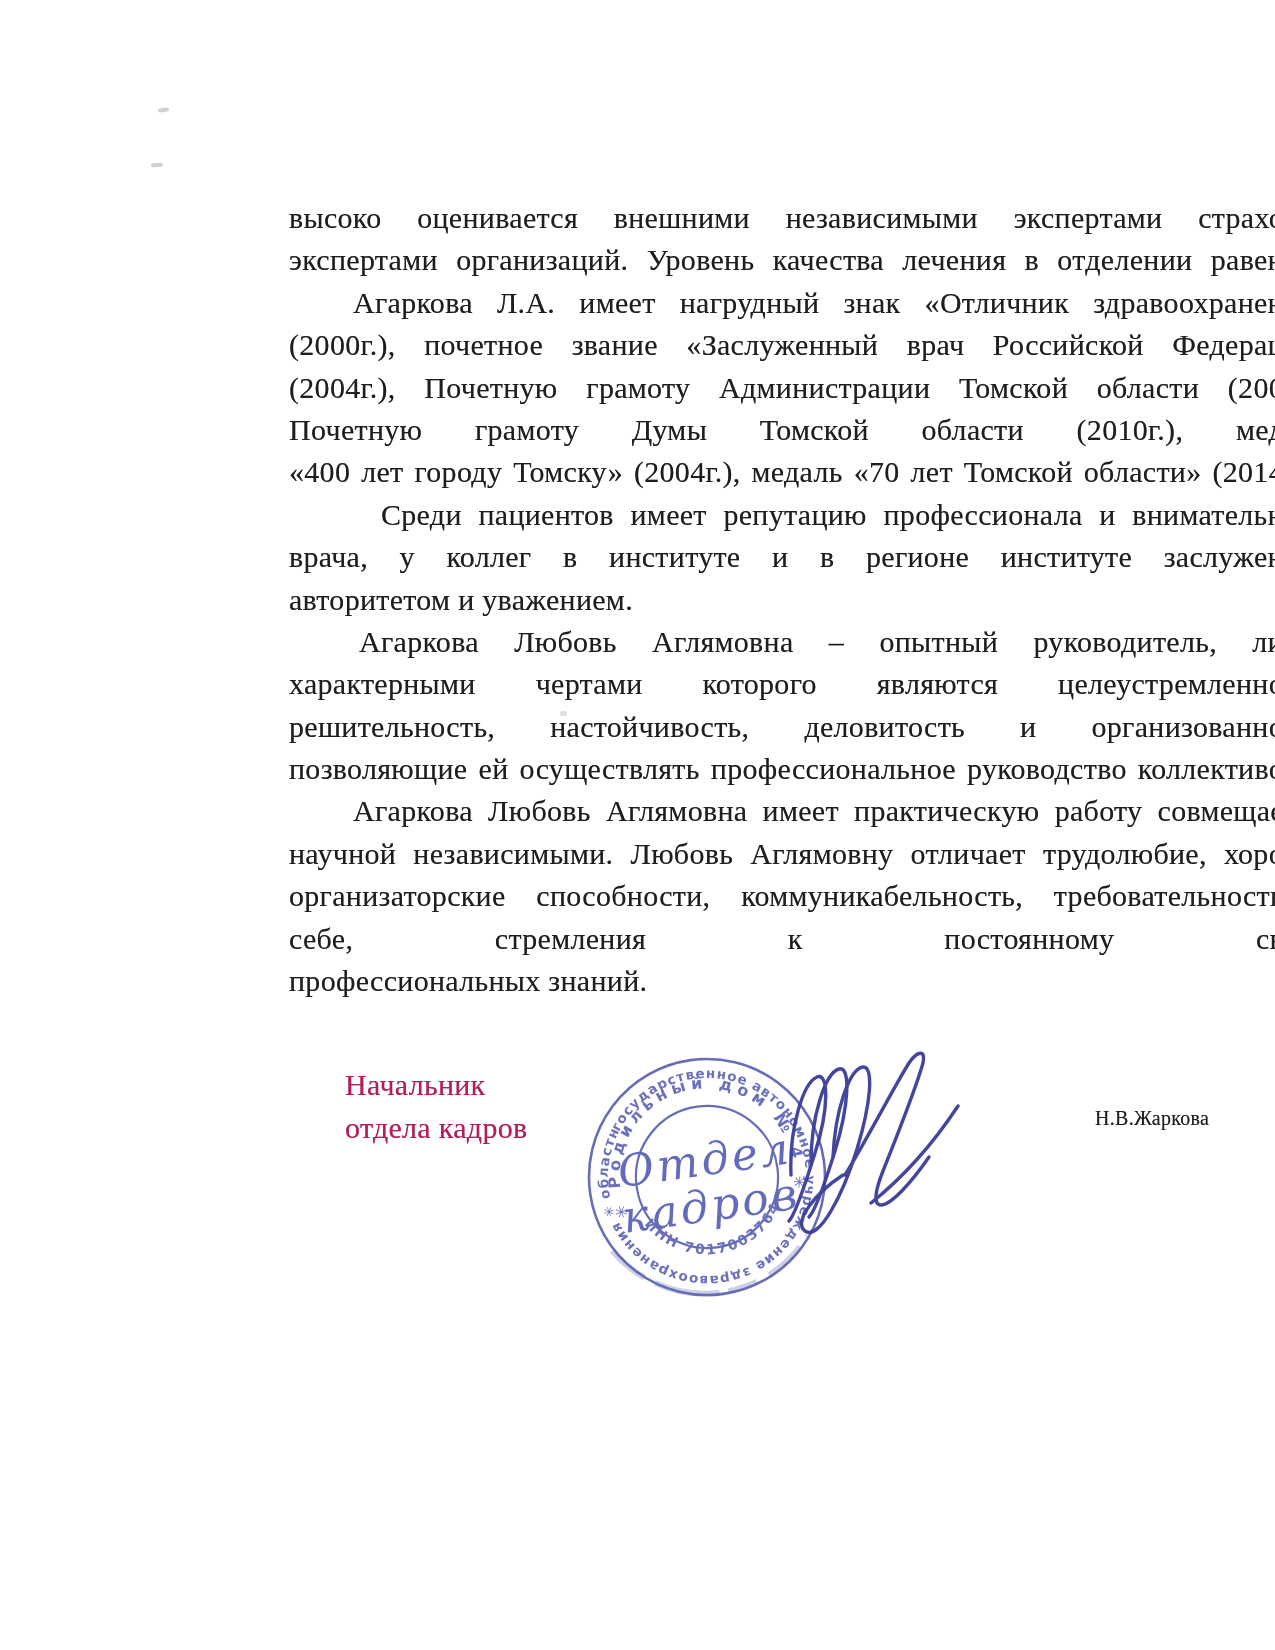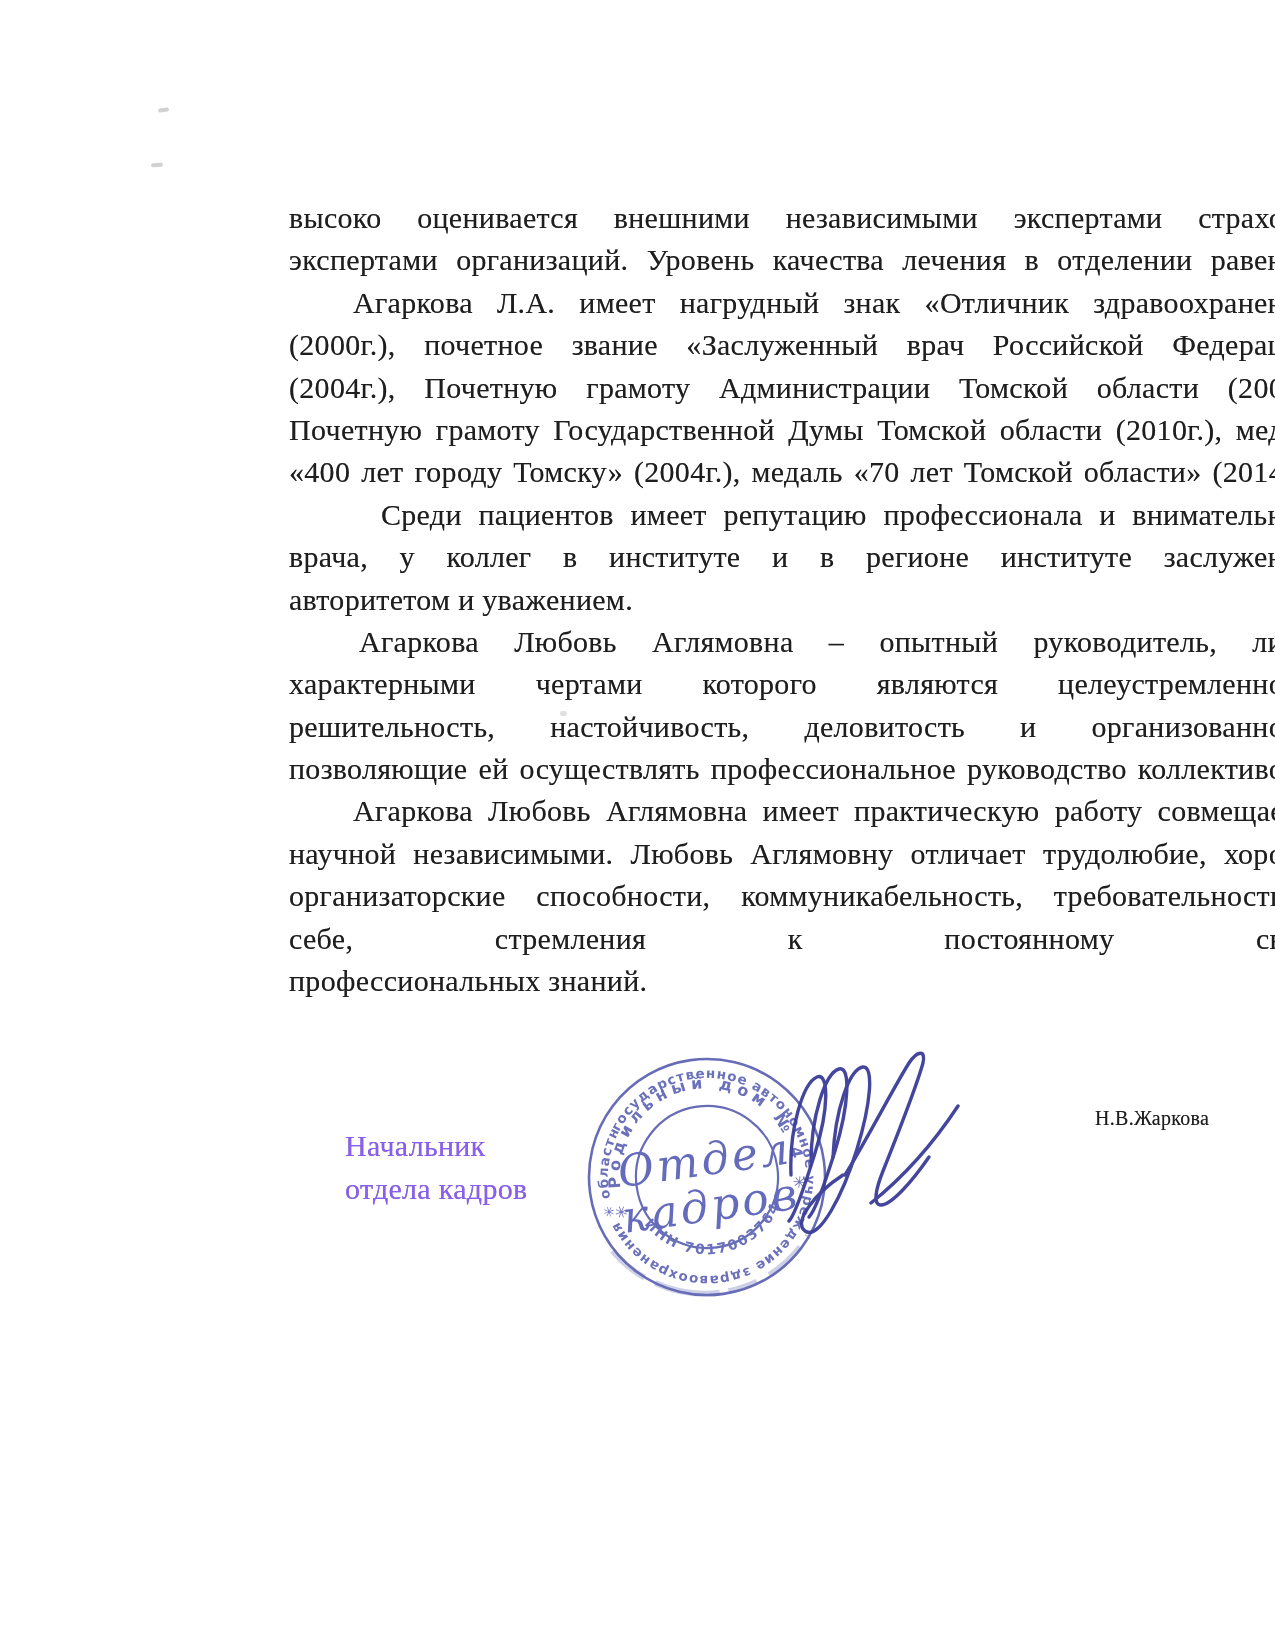--- a/index.html
+++ b/index.html
@@ -25,23 +25,23 @@
   #text-block .line { height: 42.4px; white-space: pre; }
   #text-block .line.just {
     display: flex;
     justify-content: space-between;
   }
   #text-block .line.just span { display: inline-block; }
 
   
   .role {
     position: absolute;
-    left: 345px; top: 1124px;
+    left: 345px; top: 1063px;
     font-size: 30px; line-height: 43px;
-    color: #8b5cf6;
+    color: #be185d;
     letter-spacing: 0.3px;
     text-shadow: 0 0 0.6px rgba(20,20,20,0.5);
   }
   .signer {
     position: absolute;
     left: 1095px; top: 1107px;
     font-size: 20px;
     color: #1e1e1e;
     letter-spacing: 0.3px;
     white-space: nowrap;
@@ -114,21 +114,21 @@
   <span class="speck s1"></span>
   <span class="speck s2"></span>
   <span class="speck s3"></span>
 
   <div id="text-block">
       <div class="line just" style="width: 995px;"><span>высоко</span><span>оценивается</span><span>внешними</span><span>независимыми</span><span>экспертами</span><span>страхо</span></div>
       <div class="line just" style="width: 995px;"><span>экспертами</span><span>организаций.</span><span>Уровень</span><span>качества</span><span>лечения</span><span>в</span><span>отделении</span><span>равен</span></div>
       <div class="line just" style="margin-left: 64px; width: 931px;"><span>Агаркова</span><span>Л.А.</span><span>имеет</span><span>нагрудный</span><span>знак</span><span>«Отличник</span><span>здравоохранен</span></div>
       <div class="line just" style="width: 995px;"><span>(2000г.),</span><span>почетное</span><span>звание</span><span>«Заслуженный</span><span>врач</span><span>Российской</span><span>Федерац</span></div>
       <div class="line just" style="width: 995px;"><span>(2004г.),</span><span>Почетную</span><span>грамоту</span><span>Администрации</span><span>Томской</span><span>области</span><span>(200</span></div>
-      <div class="line just" style="width: 995px;"><span>Почетную</span><span>грамоту</span><span>Государственной</span><span>Думы</span><span>Томской</span><span>области</span><span>(2010г.),</span><span>мед</span></div>
+      <div class="line just" style="width: 995px;"><span>Почетную</span><span>грамоту</span><span>Думы</span><span>Томской</span><span>области</span><span>(2010г.),</span><span>мед</span></div>
       <div class="line just" style="width: 995px;"><span>«400</span><span>лет</span><span>городу</span><span>Томску»</span><span>(2004г.),</span><span>медаль</span><span>«70</span><span>лет</span><span>Томской</span><span>области»</span><span>(2014</span></div>
       <div class="line just" style="margin-left: 92px; width: 903px;"><span>Среди</span><span>пациентов</span><span>имеет</span><span>репутацию</span><span>профессионала</span><span>и</span><span>внимательн</span></div>
       <div class="line just" style="width: 995px;"><span>врача,</span><span>у</span><span>коллег</span><span>в</span><span>институте</span><span>и</span><span>в</span><span>регионе</span><span>институте</span><span>заслужен</span></div>
       <div class="line">авторитетом и уважением.</div>
       <div class="line just" style="margin-left: 70px; width: 925px;"><span>Агаркова</span><span>Любовь</span><span>Аглямовна</span><span>–</span><span>опытный</span><span>руководитель,</span><span>ли</span></div>
       <div class="line just" style="width: 995px;"><span>характерными</span><span>чертами</span><span>которого</span><span>являются</span><span>целеустремленно</span></div>
       <div class="line just" style="width: 995px;"><span>решительность,</span><span>настойчивость,</span><span>деловитость</span><span>и</span><span>организованно</span></div>
       <div class="line just" style="width: 995px;"><span>позволяющие</span><span>ей</span><span>осуществлять</span><span>профессиональное</span><span>руководство</span><span>коллективо</span></div>
       <div class="line just" style="margin-left: 64px; width: 931px;"><span>Агаркова</span><span>Любовь</span><span>Аглямовна</span><span>имеет</span><span>практическую</span><span>работу</span><span>совмещае</span></div>
       <div class="line just" style="width: 995px;"><span>научной</span><span>независимыми.</span><span>Любовь</span><span>Аглямовну</span><span>отличает</span><span>трудолюбие,</span><span>хоро</span></div>

